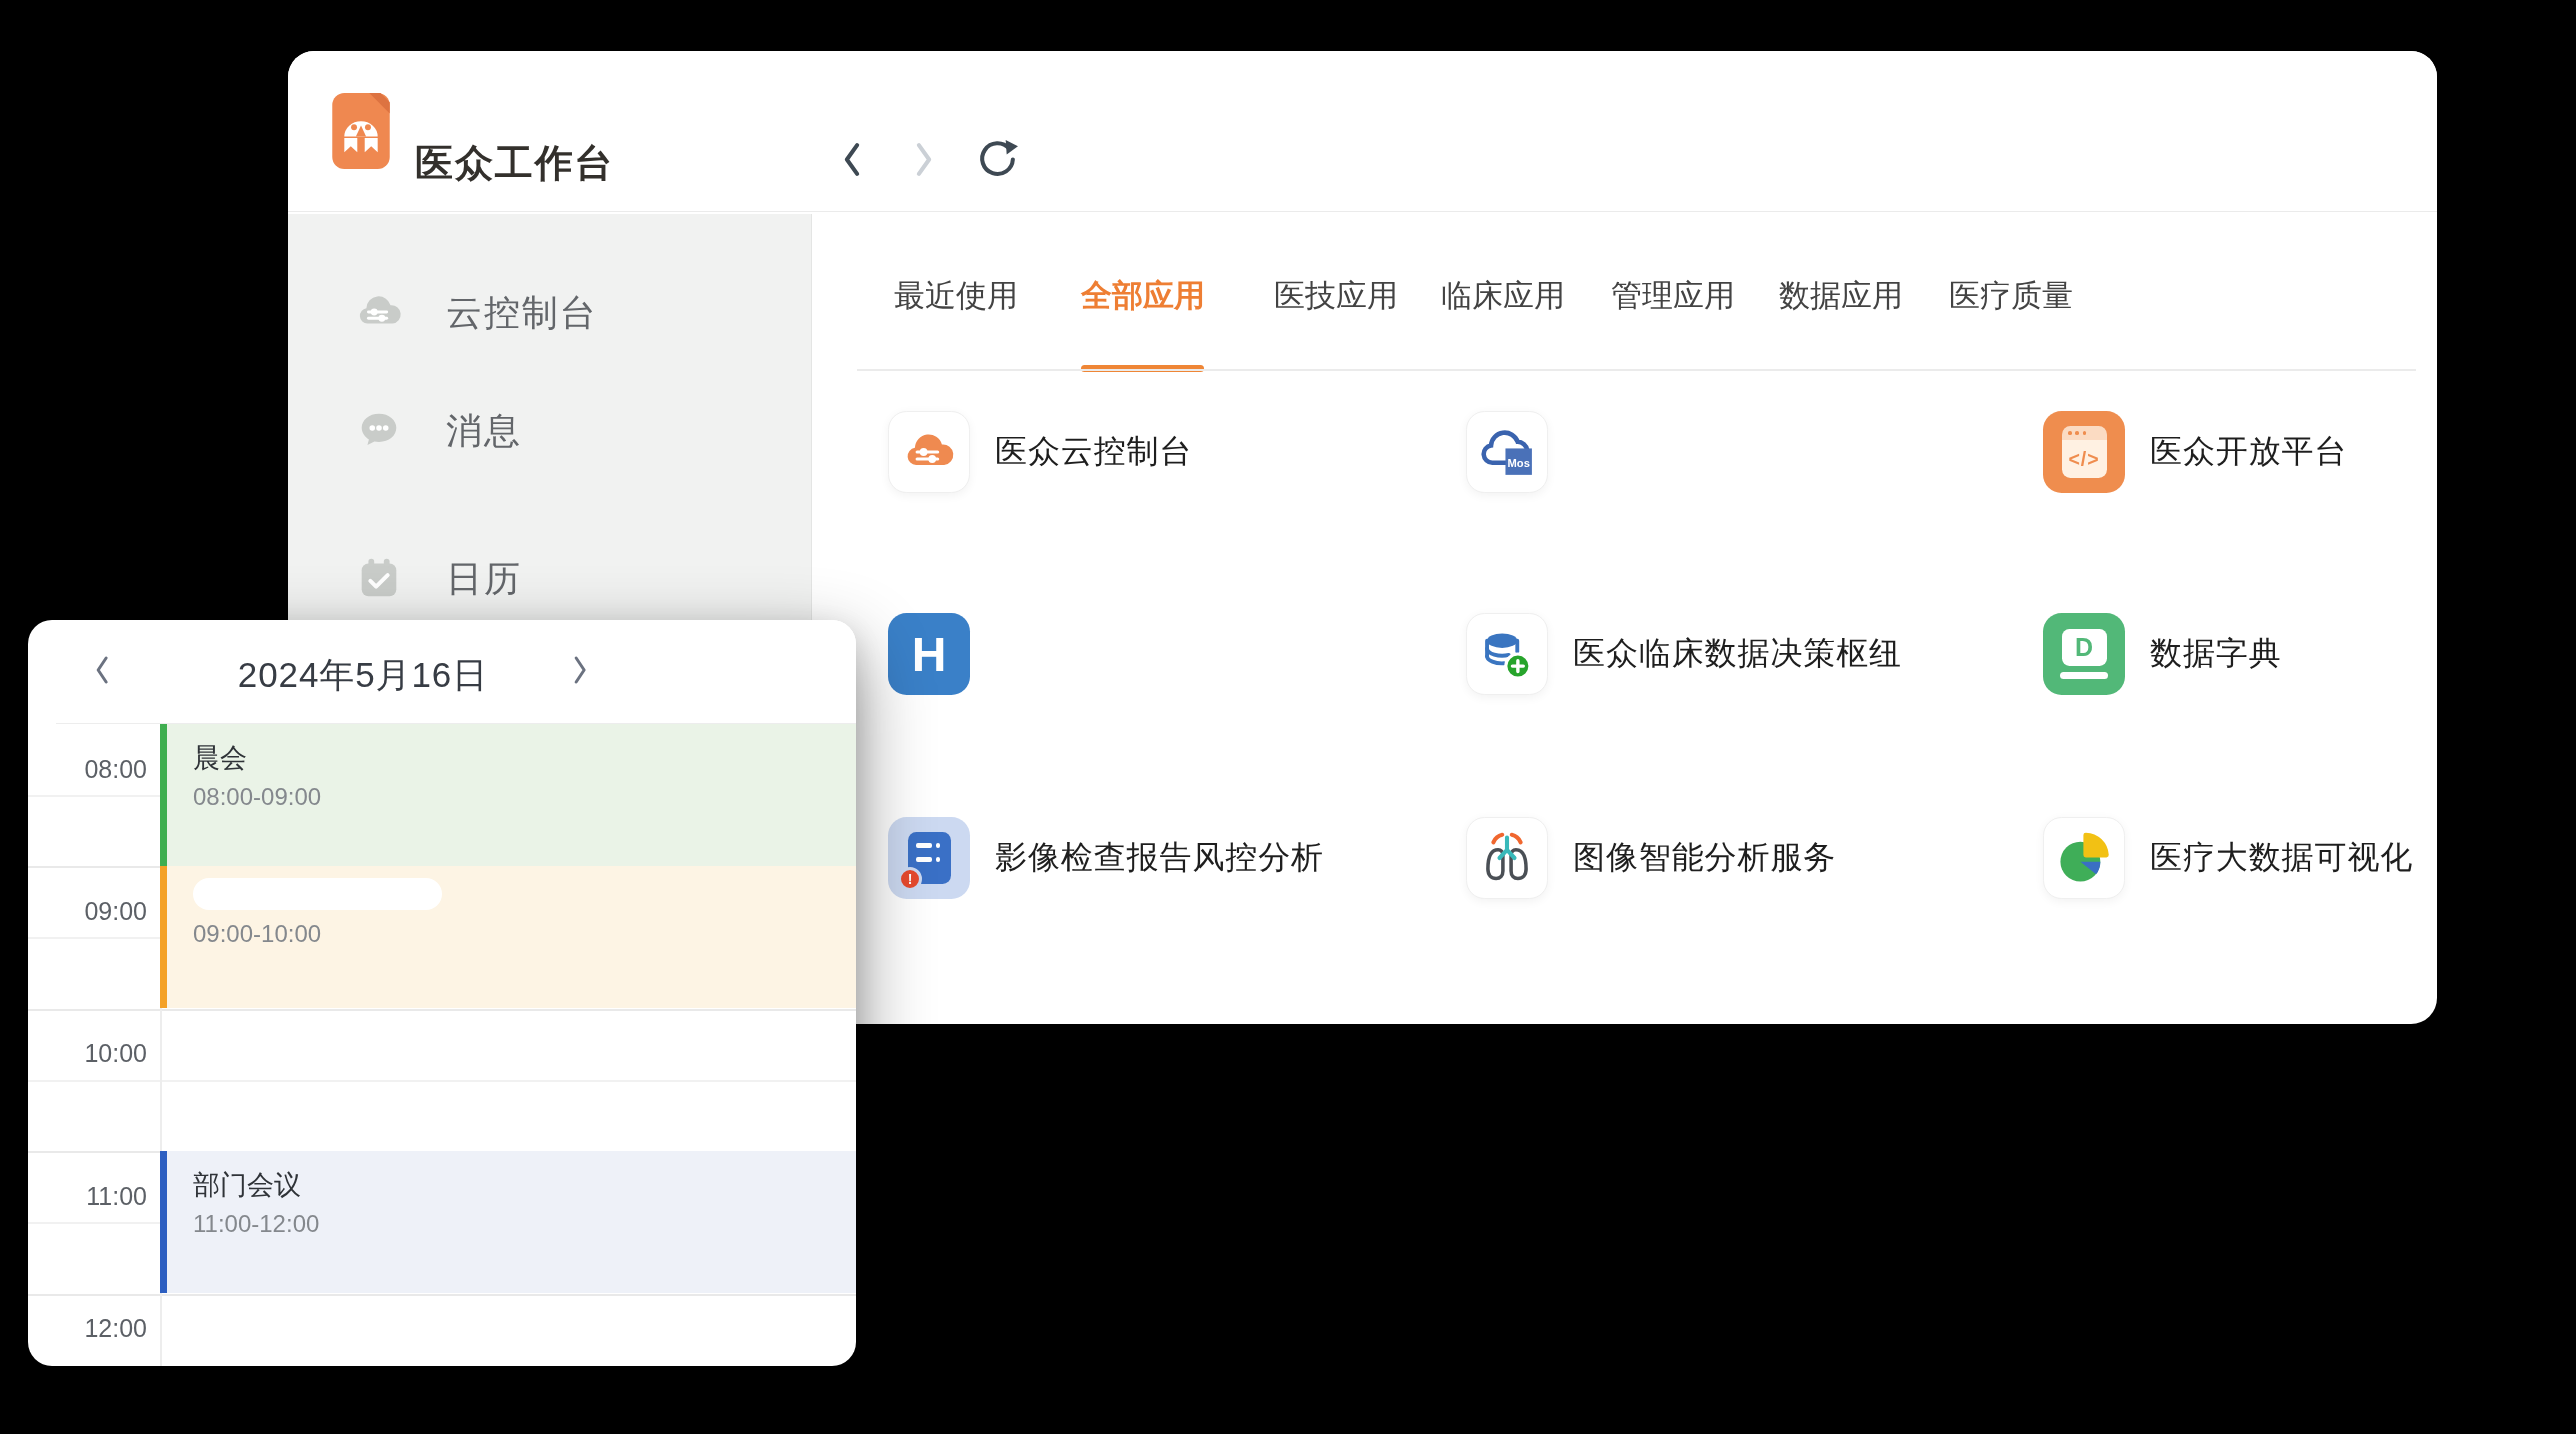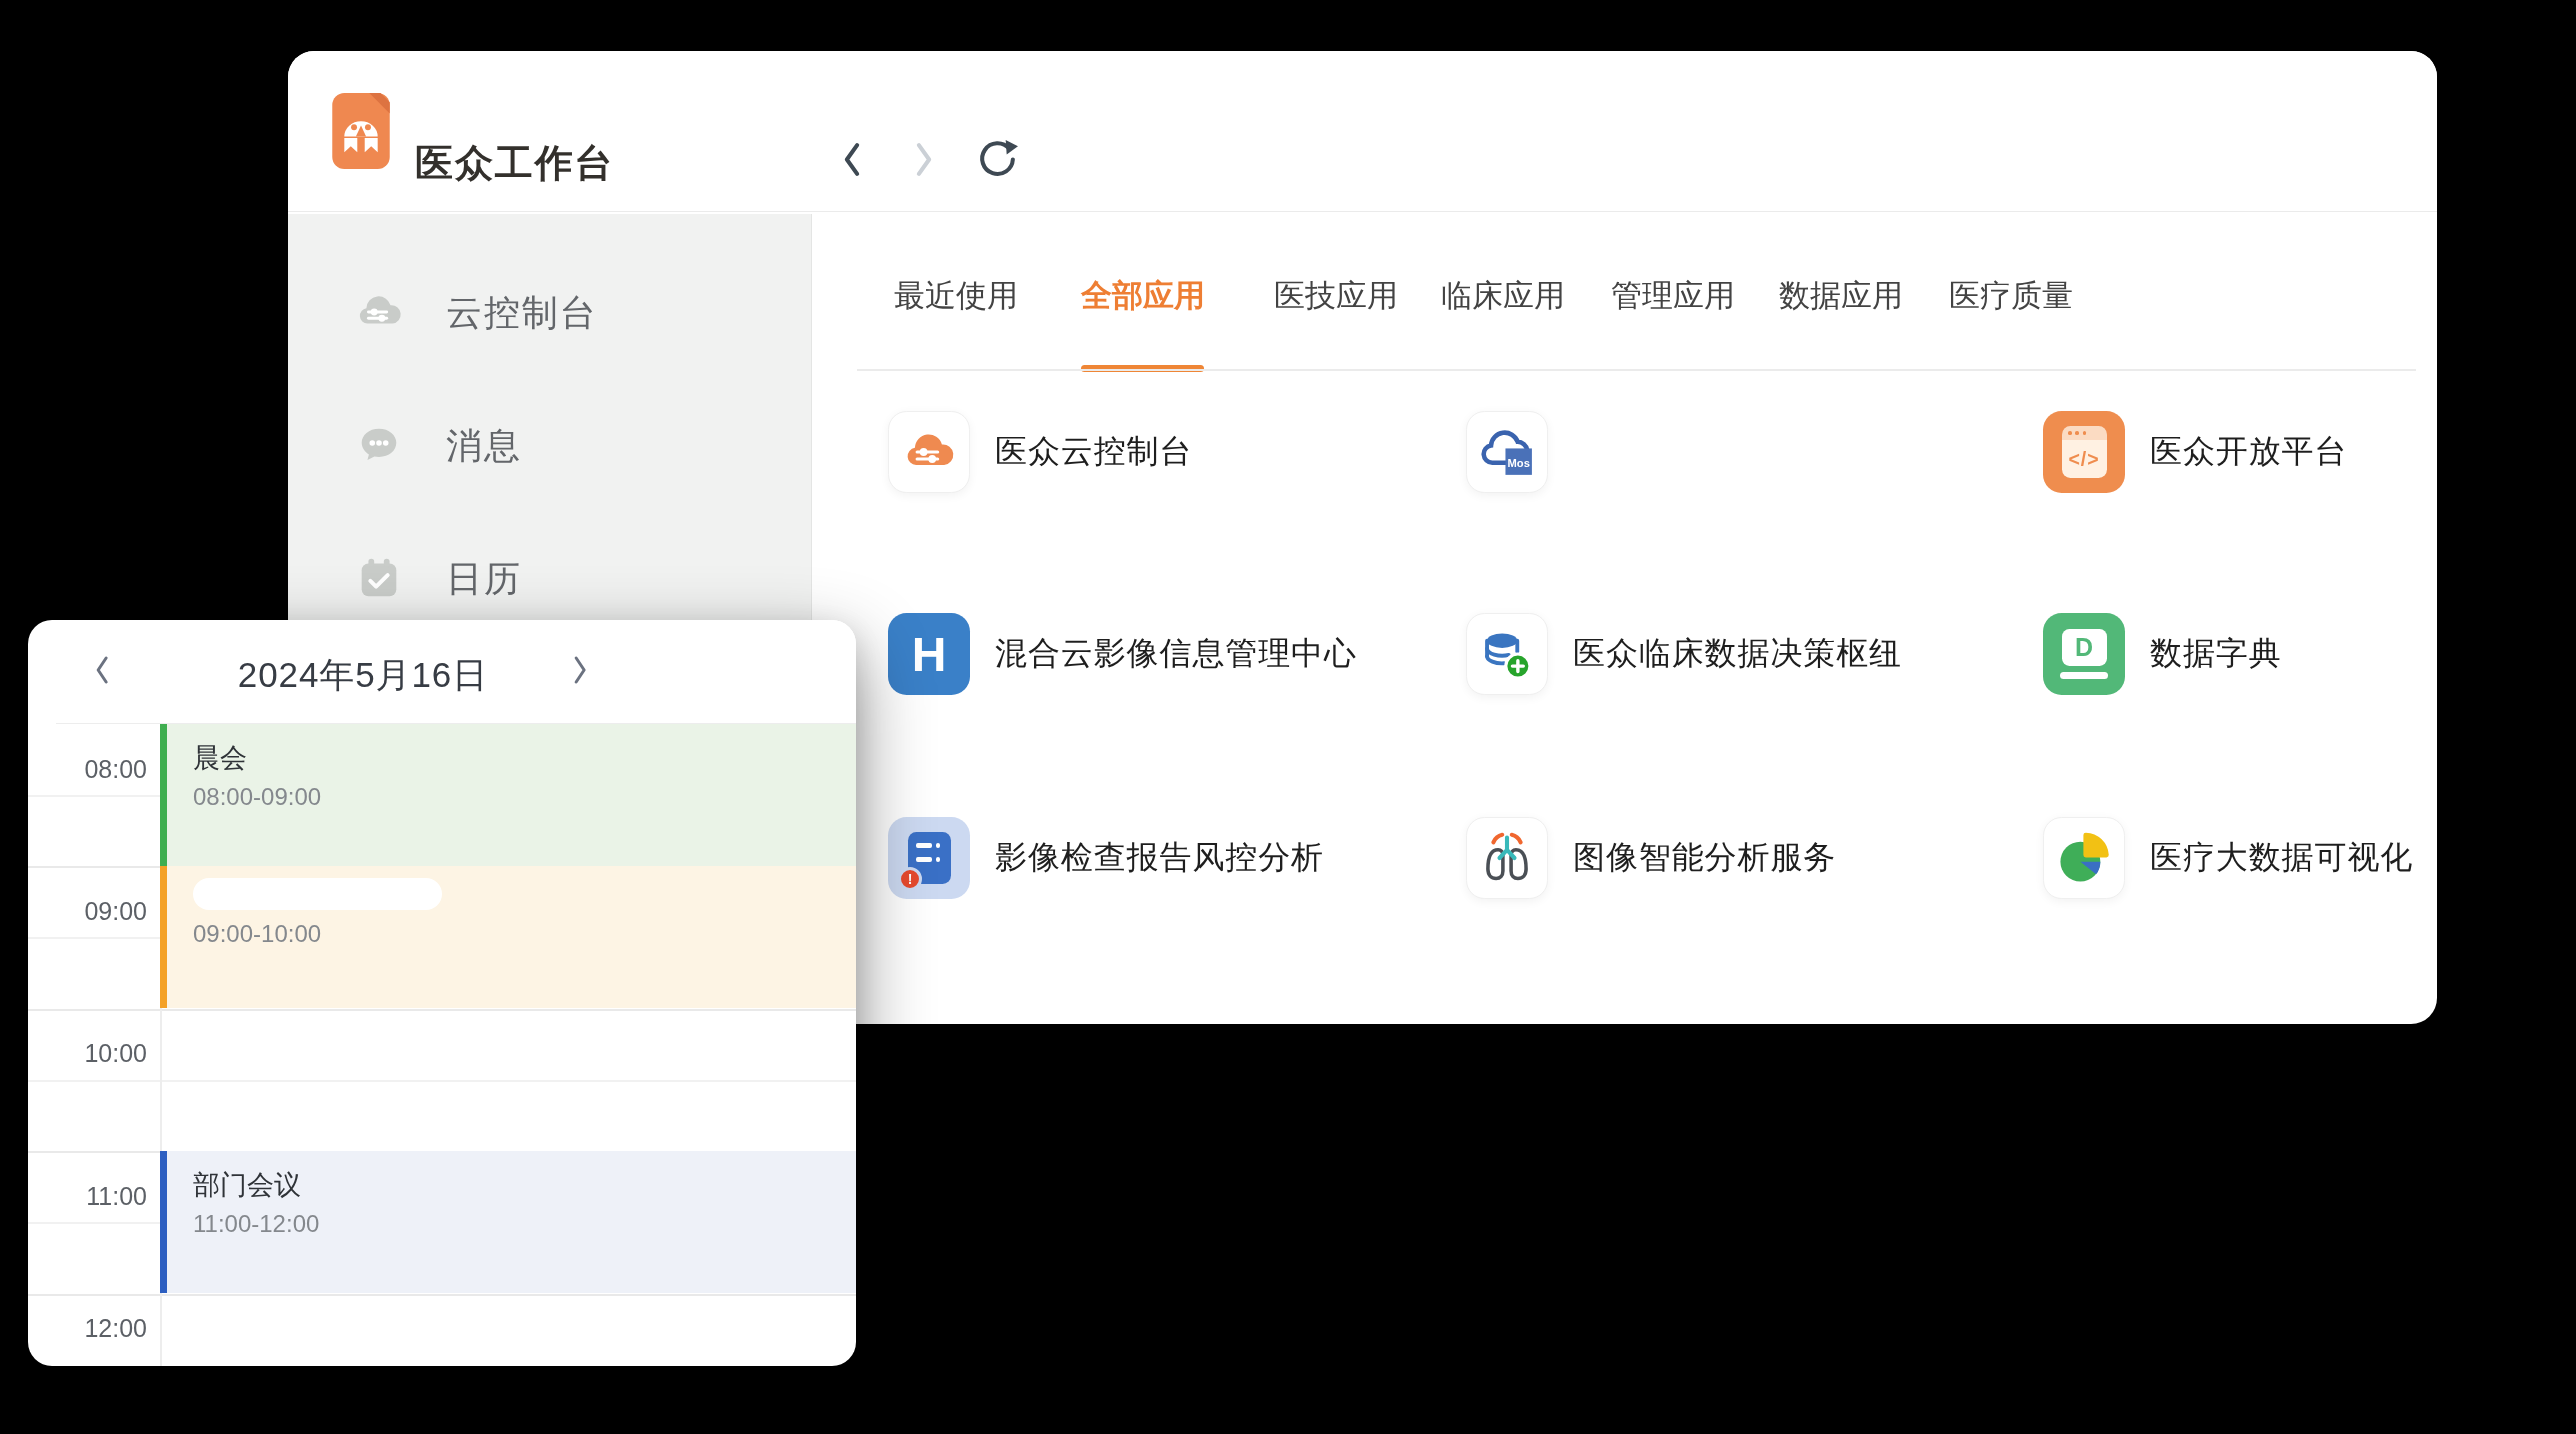--- a/index.html
+++ b/index.html
@@ -150,21 +150,21 @@
           <svg width="50" height="50" viewBox="0 0 52 52">
             <path d="M40 38H14a8 8 0 0 1-1.1-15.9A12.8 12.8 0 0 1 38 19a9 9 0 0 1 2 19z" fill="#c9ccc9"></path>
             <line x1="15" y1="26" x2="34" y2="26" stroke="#fff" stroke-width="3" stroke-linecap="round"></line>
             <circle cx="21" cy="26" r="3.6" fill="#fff"></circle>
             <line x1="15" y1="32.5" x2="34" y2="32.5" stroke="#fff" stroke-width="3" stroke-linecap="round"></line>
             <circle cx="29" cy="32.5" r="3.6" fill="#fff"></circle>
           </svg>
         </span>
         <span class="s-label">云控制台</span>
       </div>
-      <div class="side-item" style="top:195px">
+      <div class="side-item" style="top:180px">
         <span>
           <svg width="50" height="50" viewBox="0 0 52 52">
             <path d="M26 9c10.5 0 18 6.6 18 14.7S36.5 38.4 26 38.4c-1.7 0-3.3-.2-4.8-.5L14 41.5l1.5-5.6C11.4 33.3 8 28.9 8 23.7 8 15.6 15.5 9 26 9z" fill="#c9ccc9"></path>
             <circle cx="19" cy="24" r="2.9" fill="#fff"></circle>
             <circle cx="26" cy="24" r="2.9" fill="#fff"></circle>
             <circle cx="33" cy="24" r="2.9" fill="#fff"></circle>
           </svg>
         </span>
         <span class="s-label">消息</span>
       </div>
@@ -225,21 +225,20 @@
           <div class="op-body">&lt;/&gt;</div>
         </div>
       </div>
       <div class="app-label">医众开放平台</div>
     </div>
 
     <div class="app" style="left:600px; top:562px">
       <div class="icon-solid ic-blue">
         <span class="h-letter">H</span>
       </div>
-      <div class="app-label">混合云影像信息管理中心</div>
     </div>
 
     <div class="app" style="left:1178px; top:562px">
       <div class="icon-card">
         <svg width="58" height="58" viewBox="0 0 48 48">
           <ellipse cx="20" cy="13" rx="12.5" ry="6" fill="#3a75c0"></ellipse>
           <path d="M7.5 13 v13" stroke="#3a75c0" stroke-width="3.2" stroke-linecap="round"></path>
           <path d="M32.5 13 v9" stroke="#3a75c0" stroke-width="3.2" stroke-linecap="round"></path>
           <path d="M7.5 19.5 a12.5 6 0 0 0 18 5.3" fill="none" stroke="#3a75c0" stroke-width="3.2" stroke-linecap="round"></path>
           <path d="M7.5 26 a12.5 6 0 0 0 14 5.7" fill="none" stroke="#3a75c0" stroke-width="3.2" stroke-linecap="round"></path>

